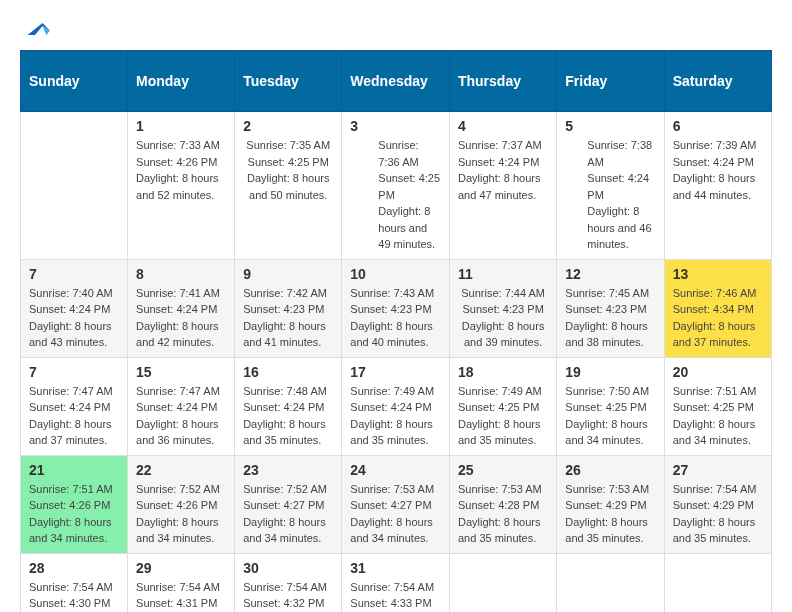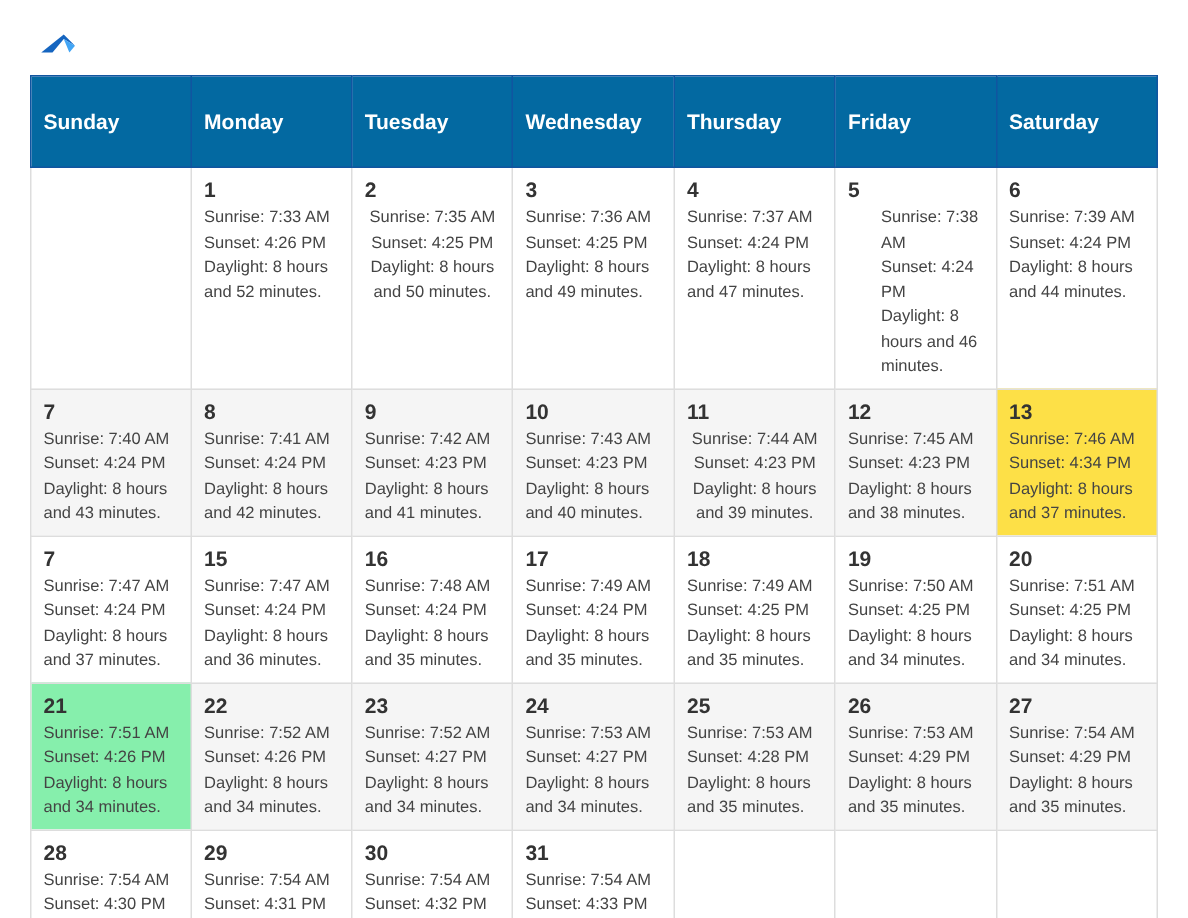--- a/index.html
+++ b/index.html
@@ -129,21 +129,21 @@
 Daylight: 8 hours and 52 minutes.</div>
         </td>
         <td style="background-color: rgb(255, 255, 255);">
           <span class="day-number">2</span>
           <div class="day-info" style="white-space: pre-line; text-align: center;">Sunrise: 7:35 AM
 Sunset: 4:25 PM
 Daylight: 8 hours and 50 minutes.</div>
         </td>
         <td style="background-color: rgb(255, 255, 255);">
           <span class="day-number">3</span>
-          <div class="day-info" style="white-space: pre-line;">Sunrise: 7:36 AM
+          <div class="day-info" style="white-space: pre-line; margin-left: 28px;">Sunrise: 7:36 AM
 Sunset: 4:25 PM
 Daylight: 8 hours and 49 minutes.</div>
         </td>
         <td style="background-color: rgb(255, 255, 255);">
           <span class="day-number">4</span>
           <div class="day-info" style="white-space: pre-line;">Sunrise: 7:37 AM
 Sunset: 4:24 PM
 Daylight: 8 hours and 47 minutes.</div>
         </td>
         <td style="background-color: rgb(255, 255, 255);">

